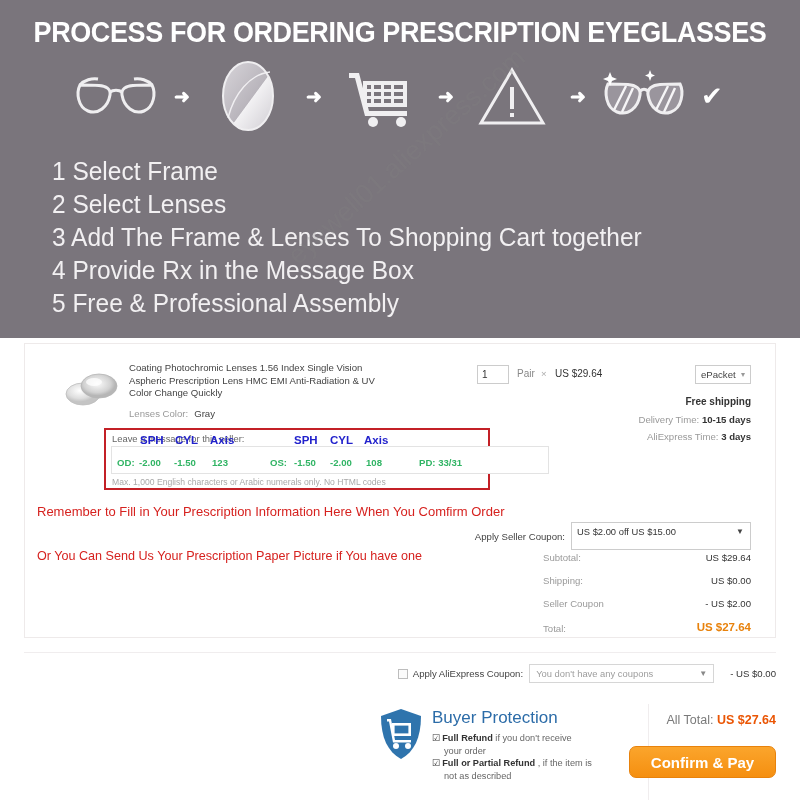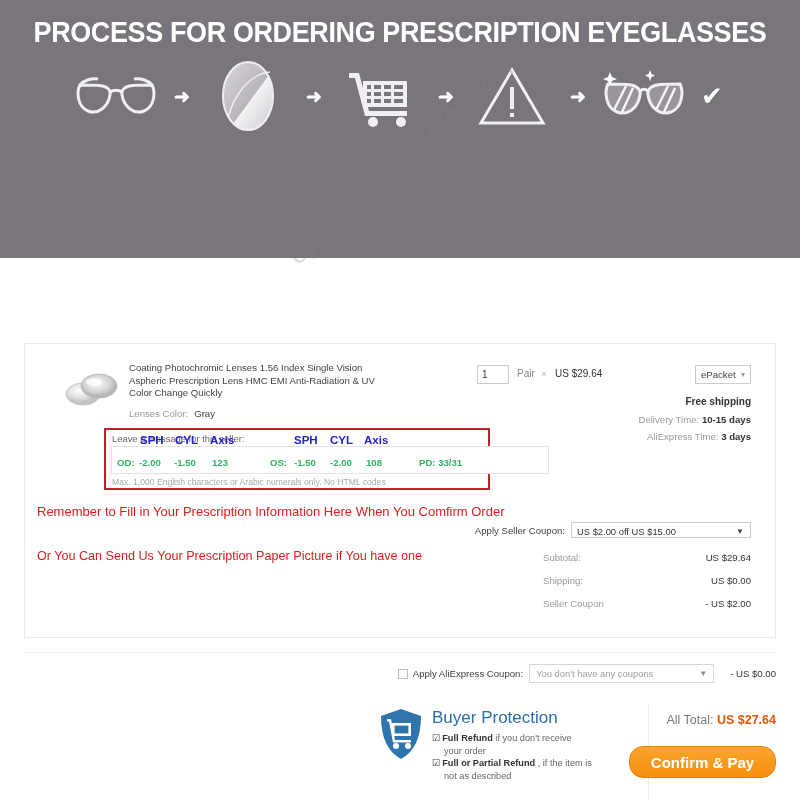--- a/index.html
+++ b/index.html
@@ -6,21 +6,21 @@
   html, body {
     width: 800px; height: 800px;
     font-family: "Liberation Sans", sans-serif;
     background: #ffffff;
     overflow: hidden;
   }
   #root { position: relative; width: 800px; height: 800px; }
 
   
   .banner {
-    position: absolute; left: 0; top: 0; width: 800px; height: 258px;
+    position: absolute; left: 0; top: 0; width: 800px; height: 338px;
     background: #7a757c;
     overflow: hidden;
   }
   .banner-title {
     position: absolute; left: 0; top: 16px; width: 800px;
     text-align: center;
     color: #ffffff;
     font-family: "Liberation Sans", sans-serif;
     font-weight: bold;
     font-size: 29px;
@@ -133,21 +133,21 @@
   }
   .warn2 {
     position: absolute; left: 12px; top: 205px;
     font-size: 12.6px; color: #d6221f; white-space: nowrap;
   }
 
   
   .coupon-row { position: absolute; right: 24px; top: 178px; display: flex; align-items: center; }
   .coupon-label { font-size: 9.6px; color: #444; margin-right: 6px; }
   .coupon-sel {
-    position: relative; width: 180px; height: 16px; border: 1px solid #ccc; background: #fff;
+    position: relative; width: 180px; height: 28px; border: 1px solid #ccc; background: #fff;
     font-size: 9.4px; color: #333; line-height: 17px; padding-left: 5px;
   }
   .coupon-sel .car { position: absolute; right: 6px; top: 0; color: #444; font-size: 8px; }
 
   .totals { position: absolute; right: 24px; top: 208px; width: 260px; }
   .trow { display: flex; justify-content: space-between; font-size: 9.6px; margin-bottom: 12px; }
   .tkey { color: #9a9a9a; padding-left: 52px; }
   .tval { color: #333; }
   .trow.total .tval { color: #e8820c; font-weight: bold; font-size: 11.5px; }
   .trow.total .tkey { padding-top: 2px; }
@@ -184,21 +184,21 @@
     background: #f0edee;
   }
 
   .alltotal { position: absolute; right: 24px; top: 375px; font-size: 12.5px; color: #7a7a7a; white-space: nowrap; }
   .alltotal b { color: #ea5504; font-weight: bold; }
 
   .paybtn {
     position: absolute; right: 24px; top: 408px;
     width: 147px; height: 32px;
     background: linear-gradient(#fba52c, #f58f10);
-    border: 1px solid #e8820c; border-radius: 14px;
+    border: 1px solid #e8820c; border-radius: 7px;
     color: #fff; font-size: 15px; font-weight: bold;
     display: flex; align-items: center; justify-content: center;
   }
 </style>
 </head>
 <body>
 
 <div id="root">
 
   <div class="banner">
@@ -280,20 +280,27 @@
           </g>
           <g fill="#ffffff">
             <path d="M10 2 L12 7 L17 9 L12 11 L10 16 L8 11 L3 9 L8 7 Z"></path>
             <path d="M50 0 L51.5 4 L55 5.5 L51.5 7 L50 11 L48.5 7 L45 5.5 L48.5 4 Z"></path>
           </g>
         </svg>
       </div>
       <div class="check">✔</div>
     </div>
 
+    <ul class="steps-list">
+      <li>1 Select Frame</li>
+      <li>2 Select Lenses</li>
+      <li>3 Add The Frame &amp; Lenses To Shopping Cart together</li>
+      <li>4 Provide Rx in the Message Box</li>
+      <li>5 Free &amp; Professional Assembly</li>
+    </ul>
   </div>
 
   <div class="order">
 
     <div class="card">
 
       <div class="thumb">
         <svg width="62" height="62" viewBox="0 0 62 62">
           <defs>
             <radialGradient id="pl1" cx="40%" cy="35%">
@@ -379,20 +386,24 @@
           <span class="tval">US $29.64</span>
         </div>
         <div class="trow">
           <span class="tkey">Shipping:</span>
           <span class="tval">US $0.00</span>
         </div>
         <div class="trow">
           <span class="tkey">Seller Coupon</span>
           <span class="tval">- US $2.00</span>
         </div>
+        <div class="trow total">
+          <span class="tkey">Total:</span>
+          <span class="tval">US $27.64</span>
+        </div>
       </div>
     </div>
 
     <div class="hr"></div>
 
     <div class="ae-coupon">
       <span class="cb"></span>
       <span class="ae-label">Apply AliExpress Coupon:</span>
       <div class="ae-sel">
         <span>You don't have any coupons</span>

